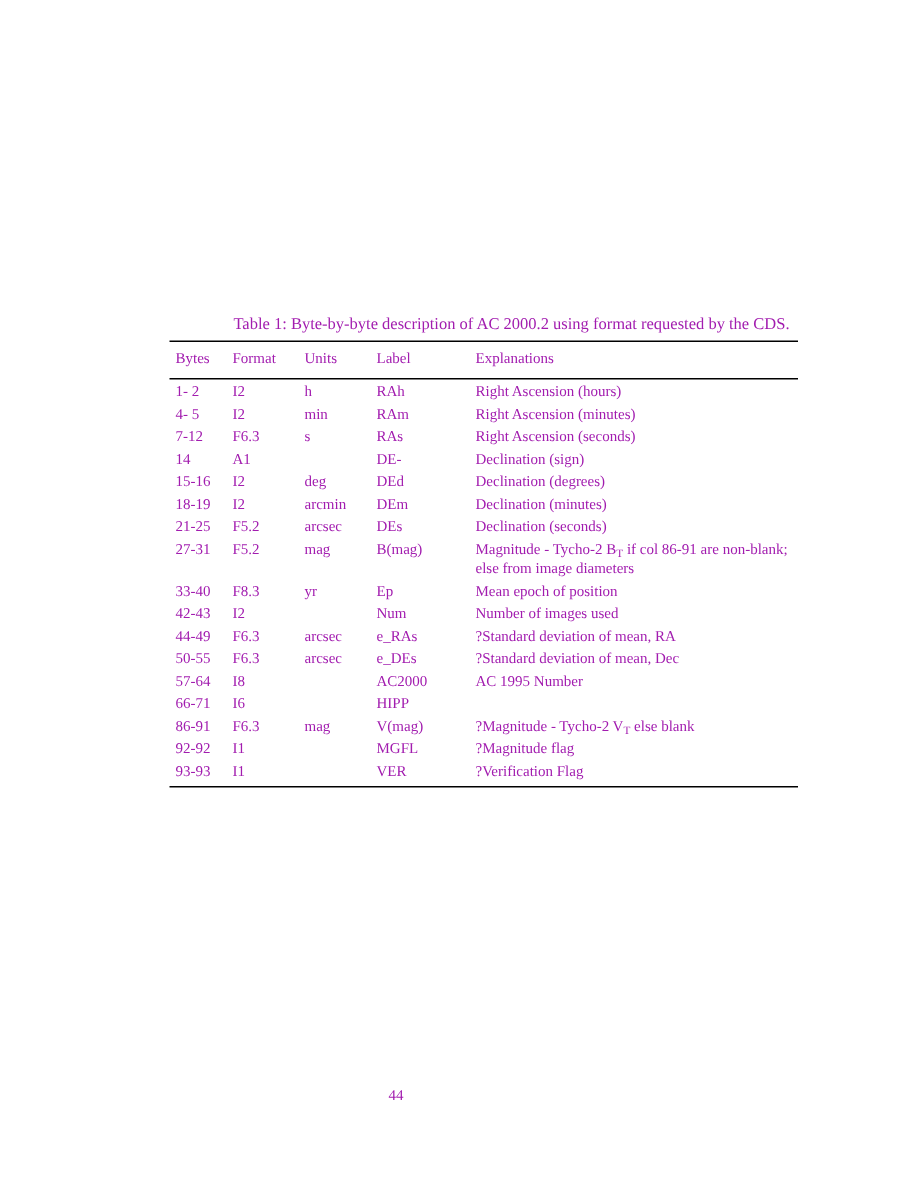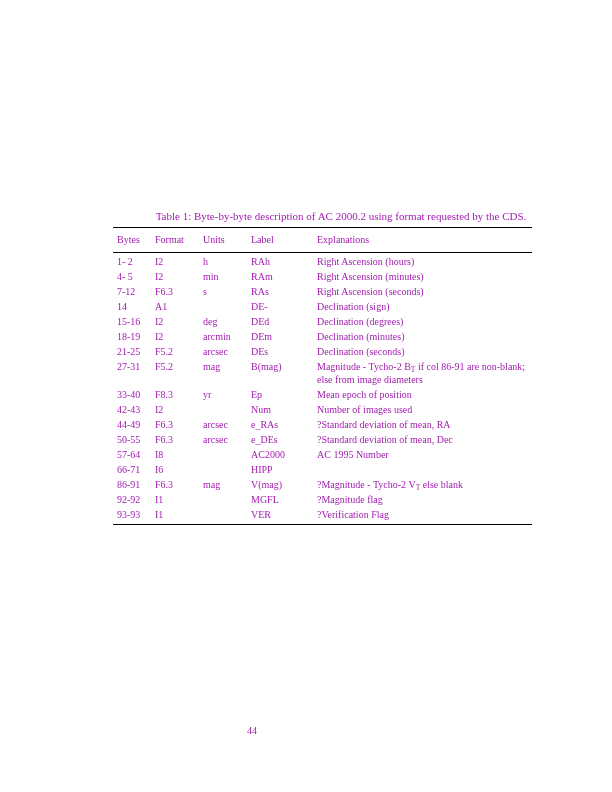--- a/index.html
+++ b/index.html
@@ -49,21 +49,21 @@
     padding-left: 4px;
     line-height: 13px;
     margin-bottom: 2px;
   }
   .cell { white-space: nowrap; }
   .cell.explanation { white-space: normal; }
   .bottom-rule { margin-top: 3px; }
   sub { font-size: 7.5px; vertical-align: -2px; line-height: 0; }
   .page-number {
     position: absolute;
-    left: 0;
+    left: 12px;
     top: 725px;
     width: 504px;
     text-align: center;
     font-size: 10px;
   }
 </style>
 </head>
 <body>
 
 <div class="page">

